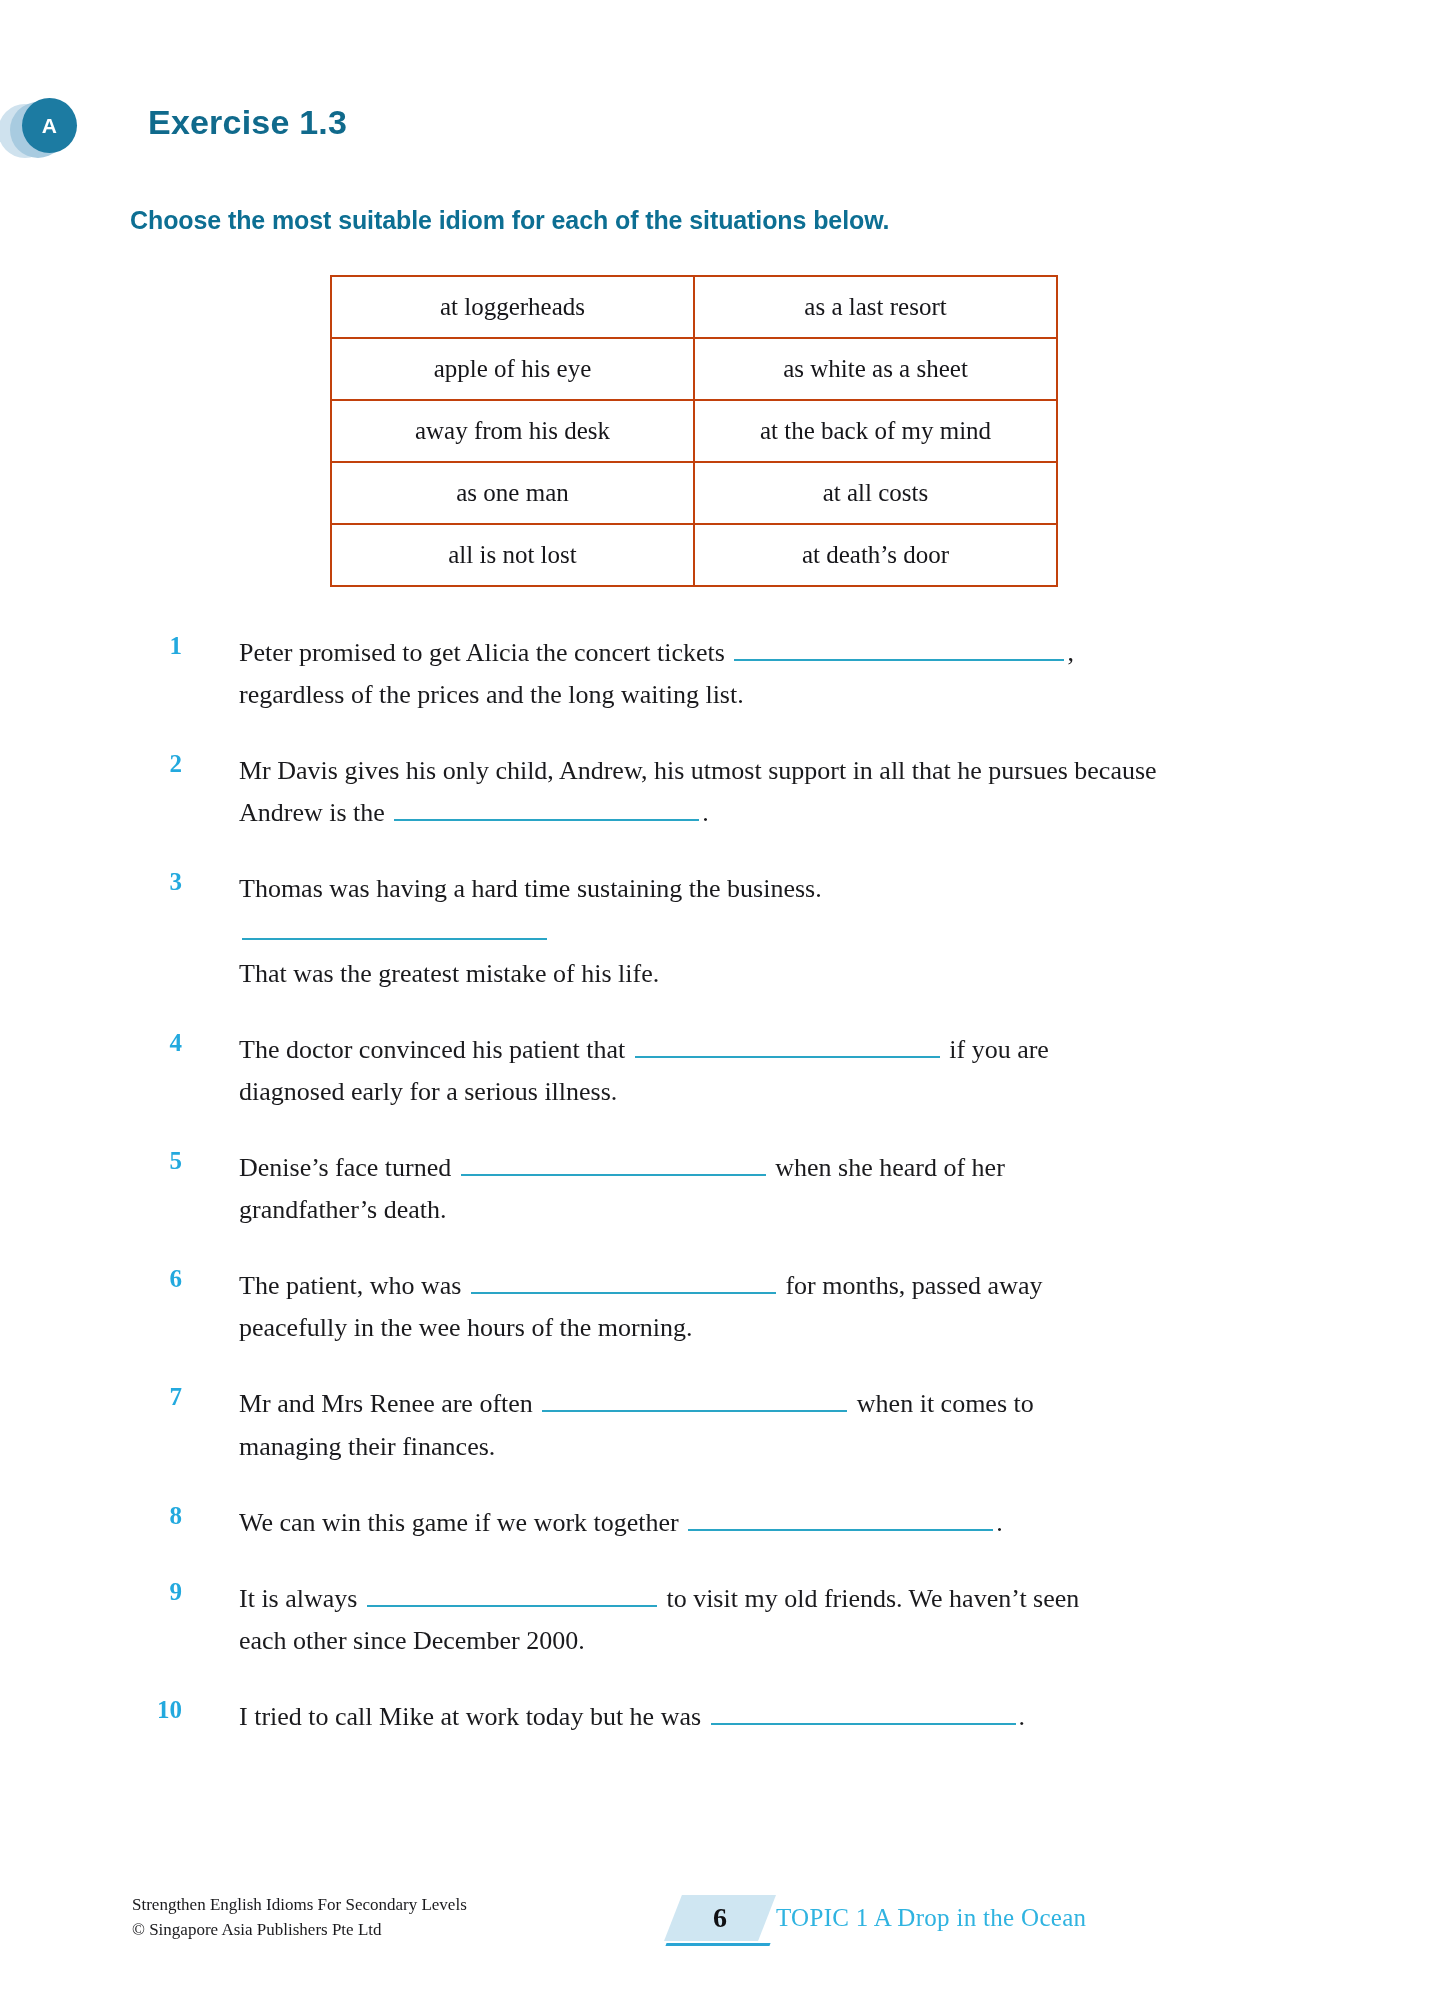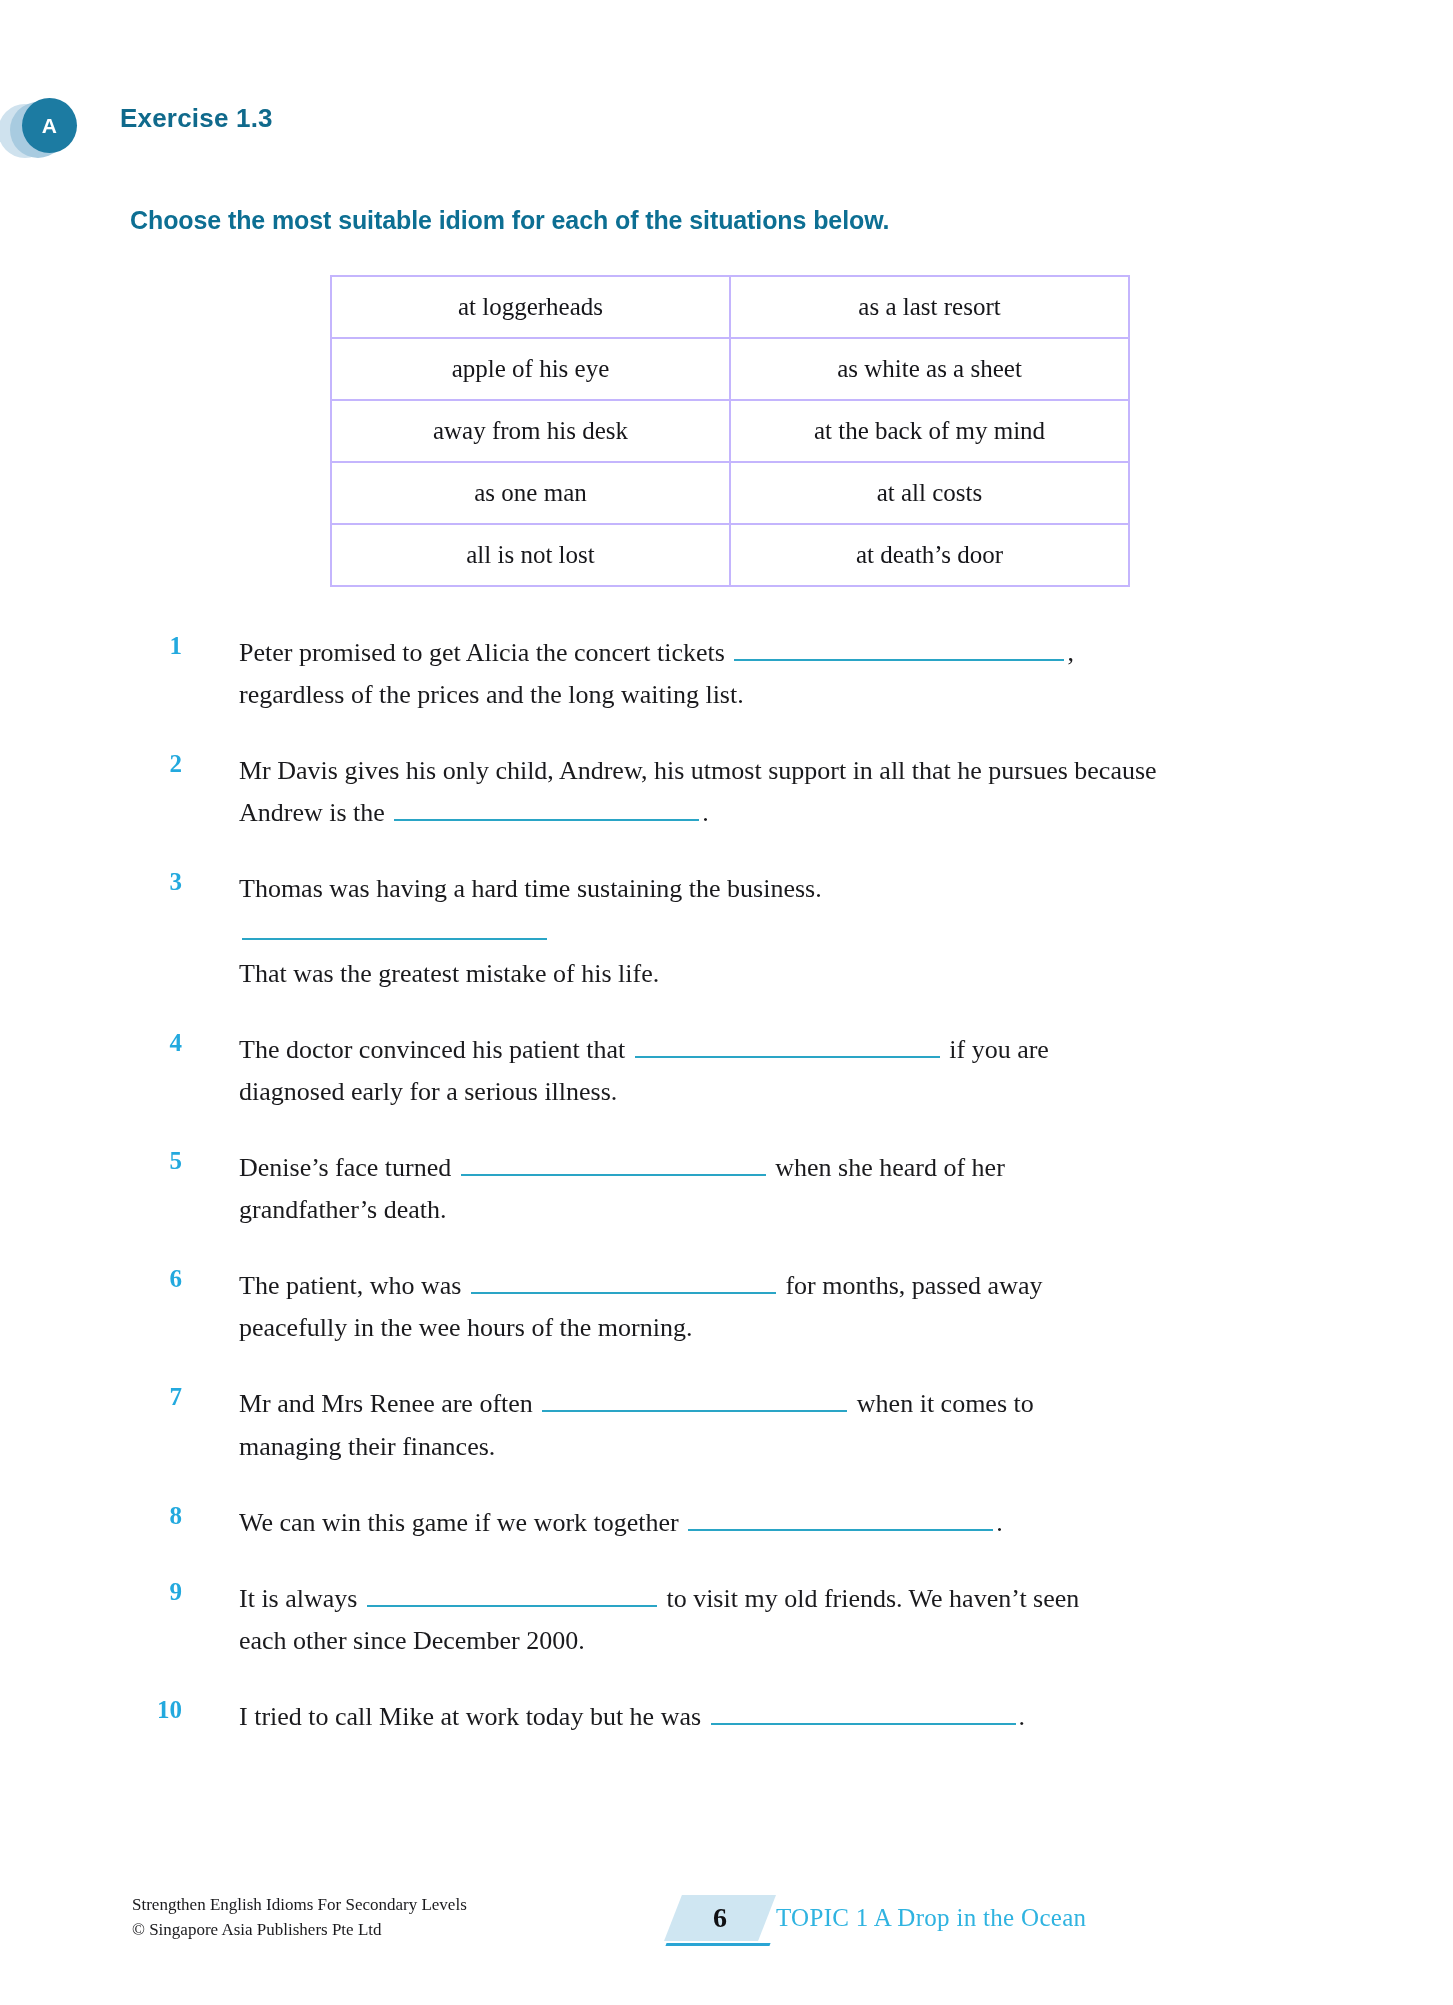--- a/index.html
+++ b/index.html
@@ -66,25 +66,25 @@
     font-family: "Liberation Sans", sans-serif;
     font-weight: bold;
     font-size: 21px;
     display: flex;
     align-items: center;
     justify-content: center;
     letter-spacing: 0.5px;
   }
   .exercise-title {
     position: absolute;
-    left: 120px;
+    left: 148px;
     top: 7px;
     font-family: "Liberation Sans", sans-serif;
     font-weight: bold;
-    font-size: 26px;
+    font-size: 34px;
     color: #106a8c;
     letter-spacing: 0.2px;
     text-align: right;
   }
 
   
   .instruction {
     position: absolute;
     left: 130px;
     top: 206px;
@@ -98,28 +98,28 @@
   
   .idiom-table {
     position: absolute;
     left: 330px;
     top: 275px;
     width: 722px;
     border-collapse: collapse;
     table-layout: fixed;
   }
   .idiom-table td {
-    border: 2px solid #c4b5fd;
+    border: 2px solid #c2410c;
     height: 60px;
     text-align: center;
     vertical-align: middle;
     font-family: "Liberation Serif", serif;
     font-size: 25px;
     color: #16161a;
-    padding: 0 18px;
+    padding: 0 0;
   }
   .idiom-table td.col-left { width: 361px; }
   .idiom-table td.col-right { width: 361px; margin-left: 16px; }
 
   
   .questions {
     position: absolute;
     left: 0;
     top: 632px;
     width: 1453px;

